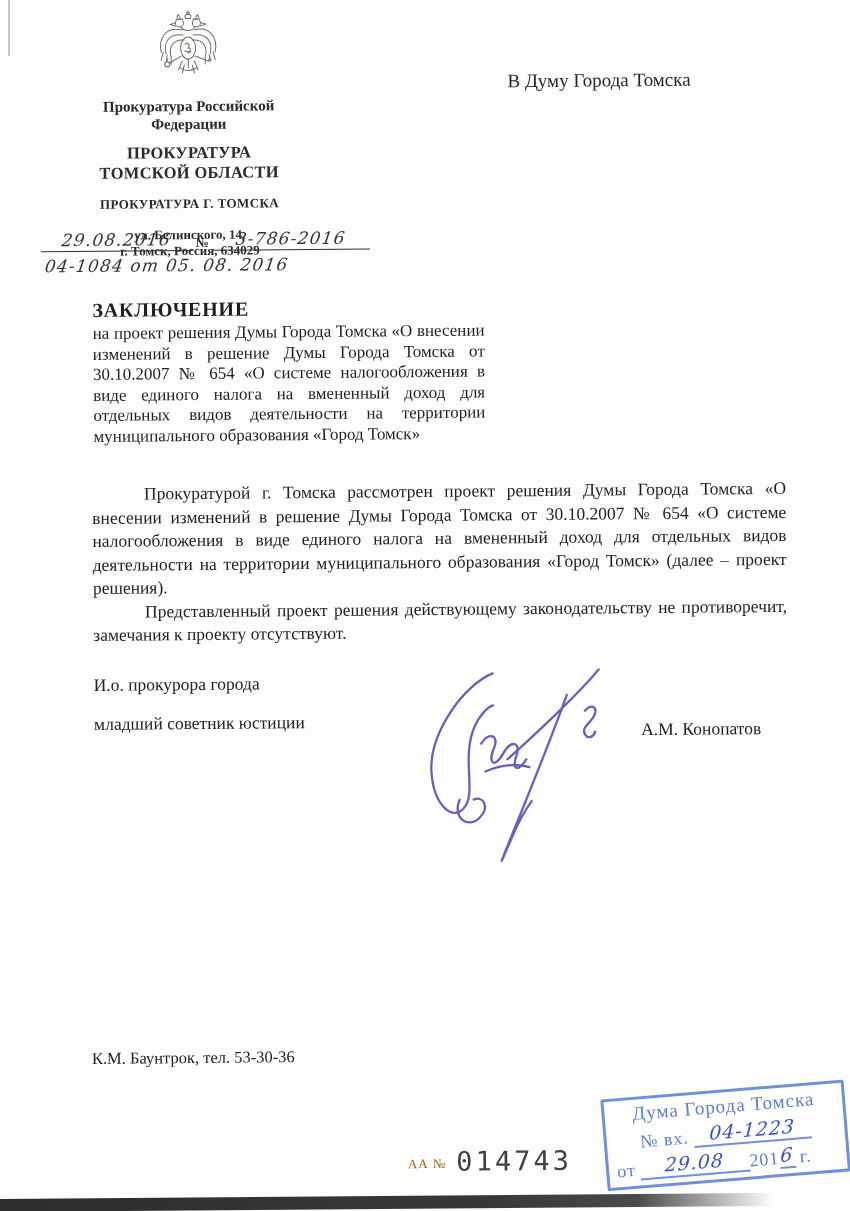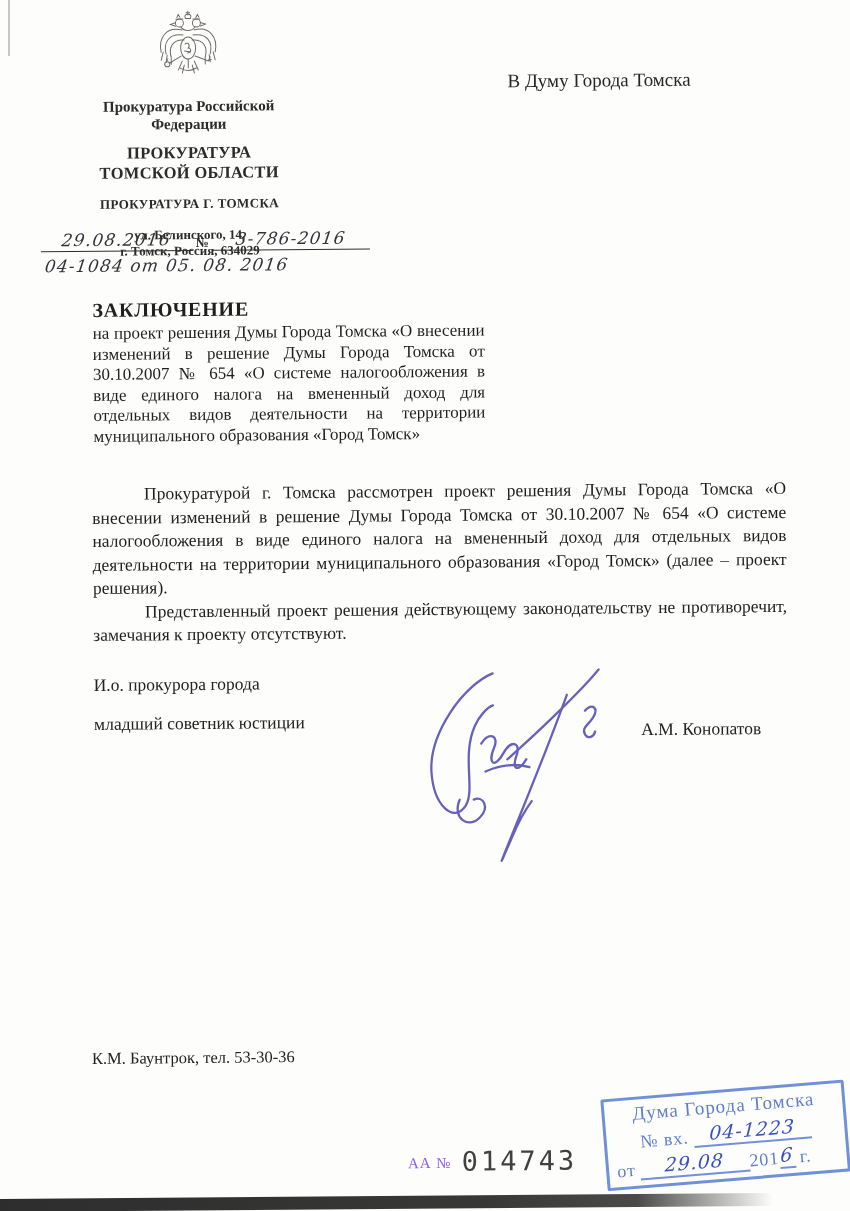--- a/index.html
+++ b/index.html
@@ -42,21 +42,21 @@
 
   
   .sig-pos1{position:absolute;left:93px;top:672px;font-size:17.5px;}
   .sig-pos2{position:absolute;left:93px;top:711px;font-size:17.5px;}
   .sig-name{position:absolute;left:640px;top:721px;font-size:17.5px;}
   .sig-svg{position:absolute;left:388px;top:658px;}
 
   
   .contact{position:absolute;left:88px;top:1046px;font-size:16.5px;}
   .serial{position:absolute;left:403px;top:1146px;white-space:nowrap;color:#4a4a4a;}
-  .serial .series{font-size:15px;letter-spacing:1px;color:#8b5cf6;}
+  .serial .series{font-size:13px;letter-spacing:1px;color:#a16207;}
   .serial .digits{font-family:"DejaVu Sans Mono", monospace;font-size:27px;letter-spacing:3px;color:#414141;vertical-align:-3px;margin-left:10px;}
   .dots{position:absolute;left:477px;top:1187px;width:16px;height:3px;}
   .dots i{display:inline-block;width:4px;height:2.5px;background:#8a8a8a;margin-right:4px;}
 
   
   .stamp{
     position:absolute;left:599px;top:1092px;width:244px;height:92px;
     border:3px solid rgba(87,124,209,.85);border-radius:2px;
     transform:rotate(-4.2deg);transform-origin:50% 50%;
     color:#5f7ecf;font-size:18px;box-sizing:border-box;padding:3px 8px 0 8px;

